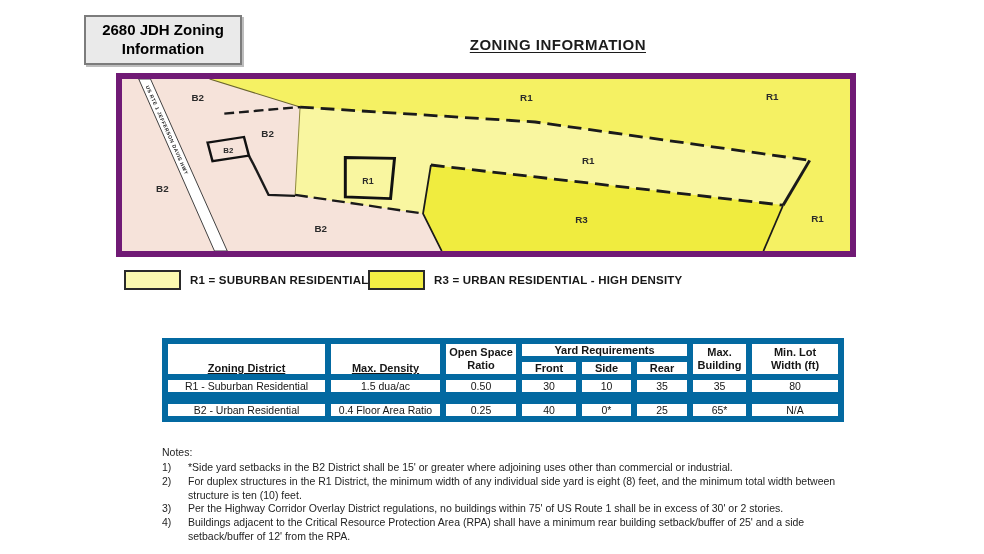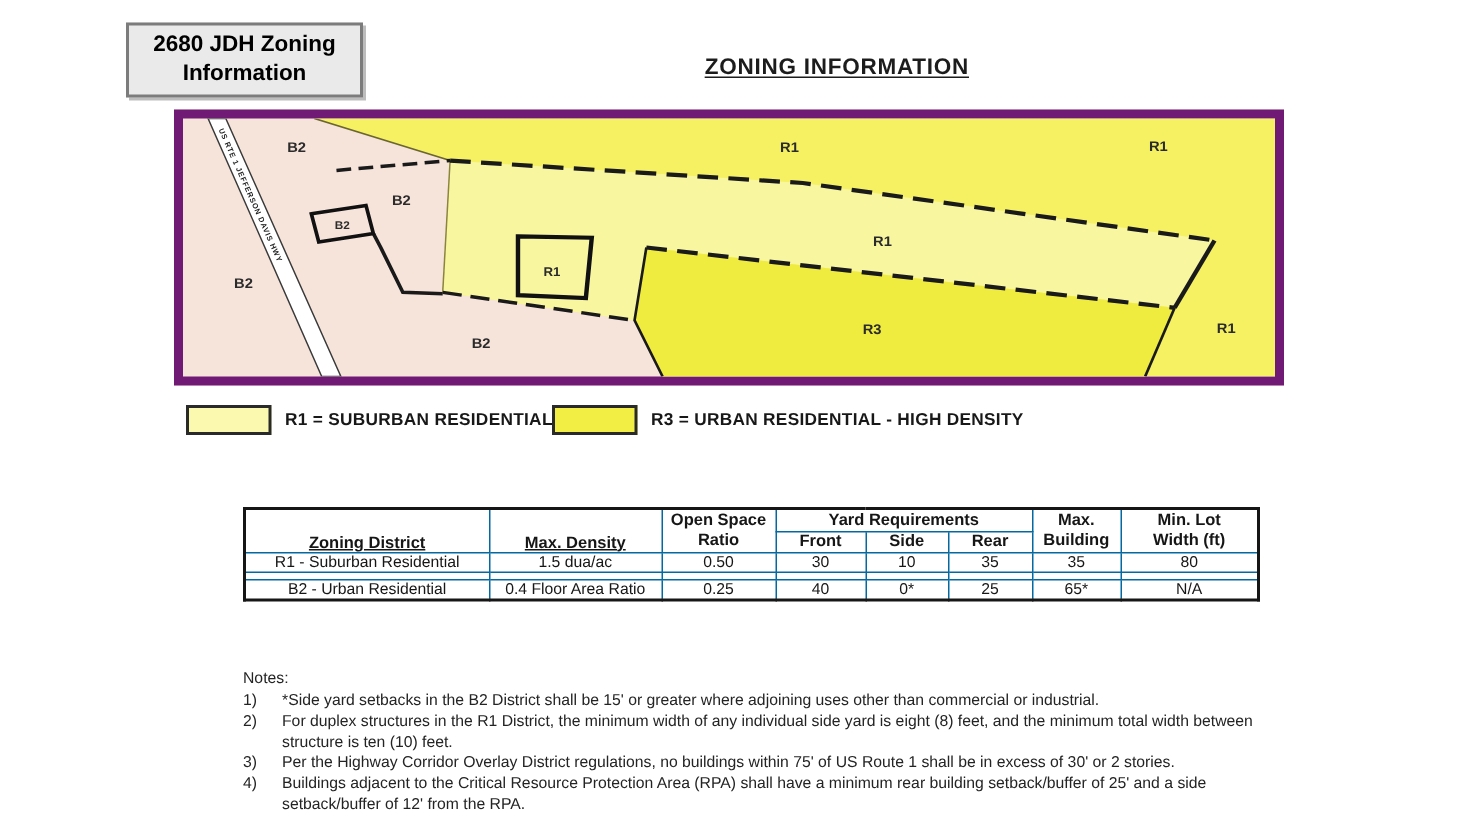--- a/index.html
+++ b/index.html
@@ -30,21 +30,21 @@
 
   
   .legend-item { position:absolute; top:269px; height:22px; display:flex; align-items:center; }
   .swatch { width:57px; height:20px; border:2px solid #2a2a2a; }
   .legend-label { margin-left:9px; font-weight:bold; font-size:11.5px; letter-spacing:0.2px; color:#181818; white-space:nowrap; }
   .leg1 { left:100px;padding-left:24px; } .leg2 { left:368px; } .leg3 { left:692px; }
 
   
   .ztable { position:absolute; left:162px; top:338px; width:676px; border-collapse:collapse;
             table-layout:fixed; font-size:10.5px; color:#161616; }
-  .ztable th, .ztable td { border:1px solid #0369a1; text-align:center; vertical-align:middle;
+  .ztable th, .ztable td { border:6px solid #0369a1; text-align:center; vertical-align:middle;
             padding:0 2px; overflow:hidden; white-space:nowrap; }
   .ztable { border:2px solid #161616; }
   .ztable th { font-size:11px; font-weight:bold; }
   .hdr-underline { text-decoration:underline; text-underline-offset:1px; }
   .row-head1 th { height:15px; }
   .row-head2 th { height:14px;text-align:center; }
   .row-data td { height:13px; }
   .row-spacer td { height:5px; padding:0; }
   .two-line { line-height:1.15; white-space:normal; }
 

